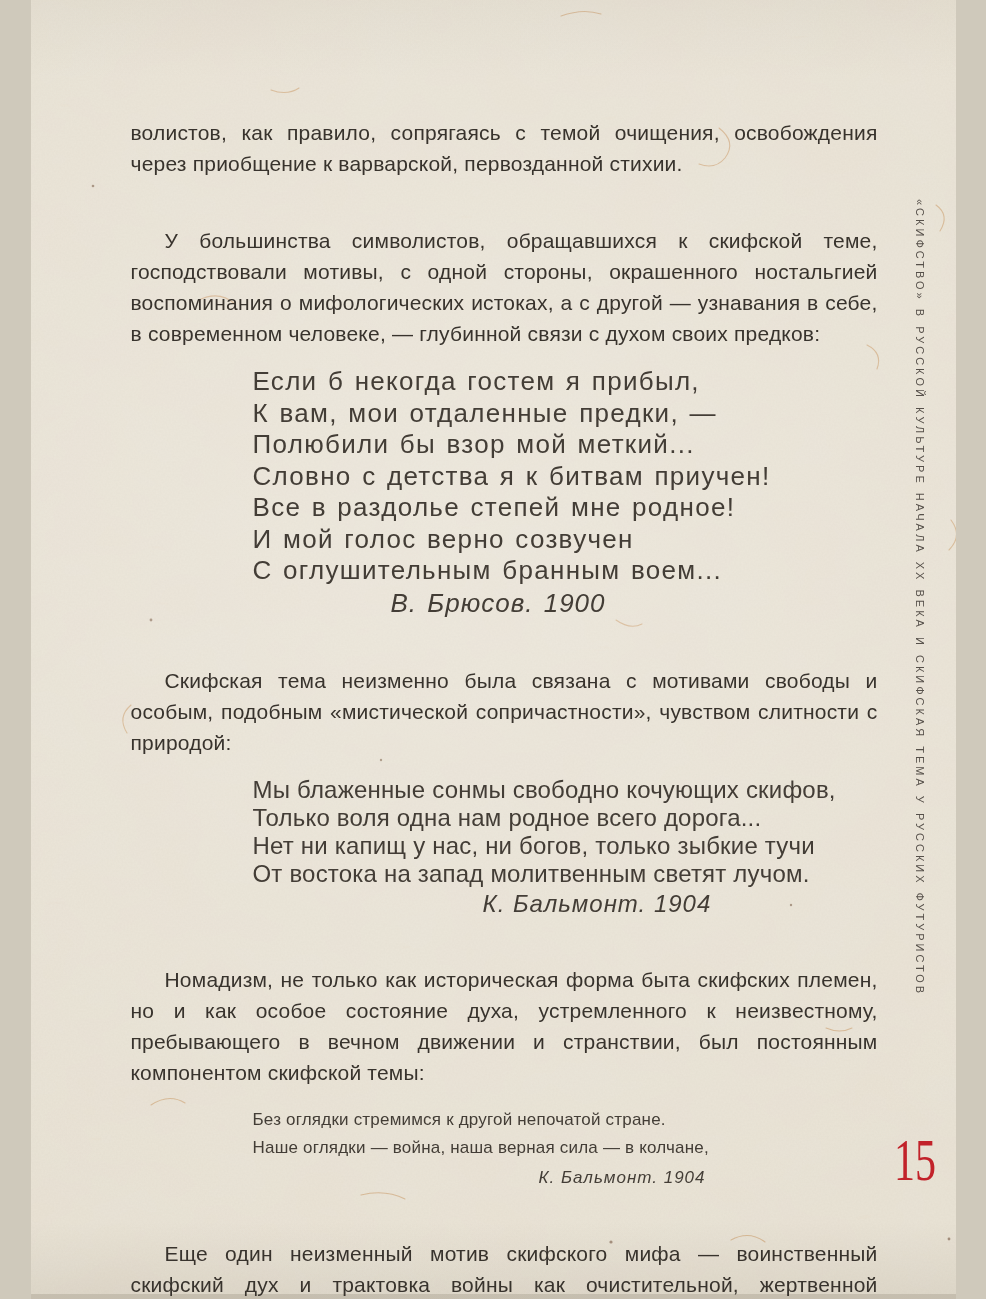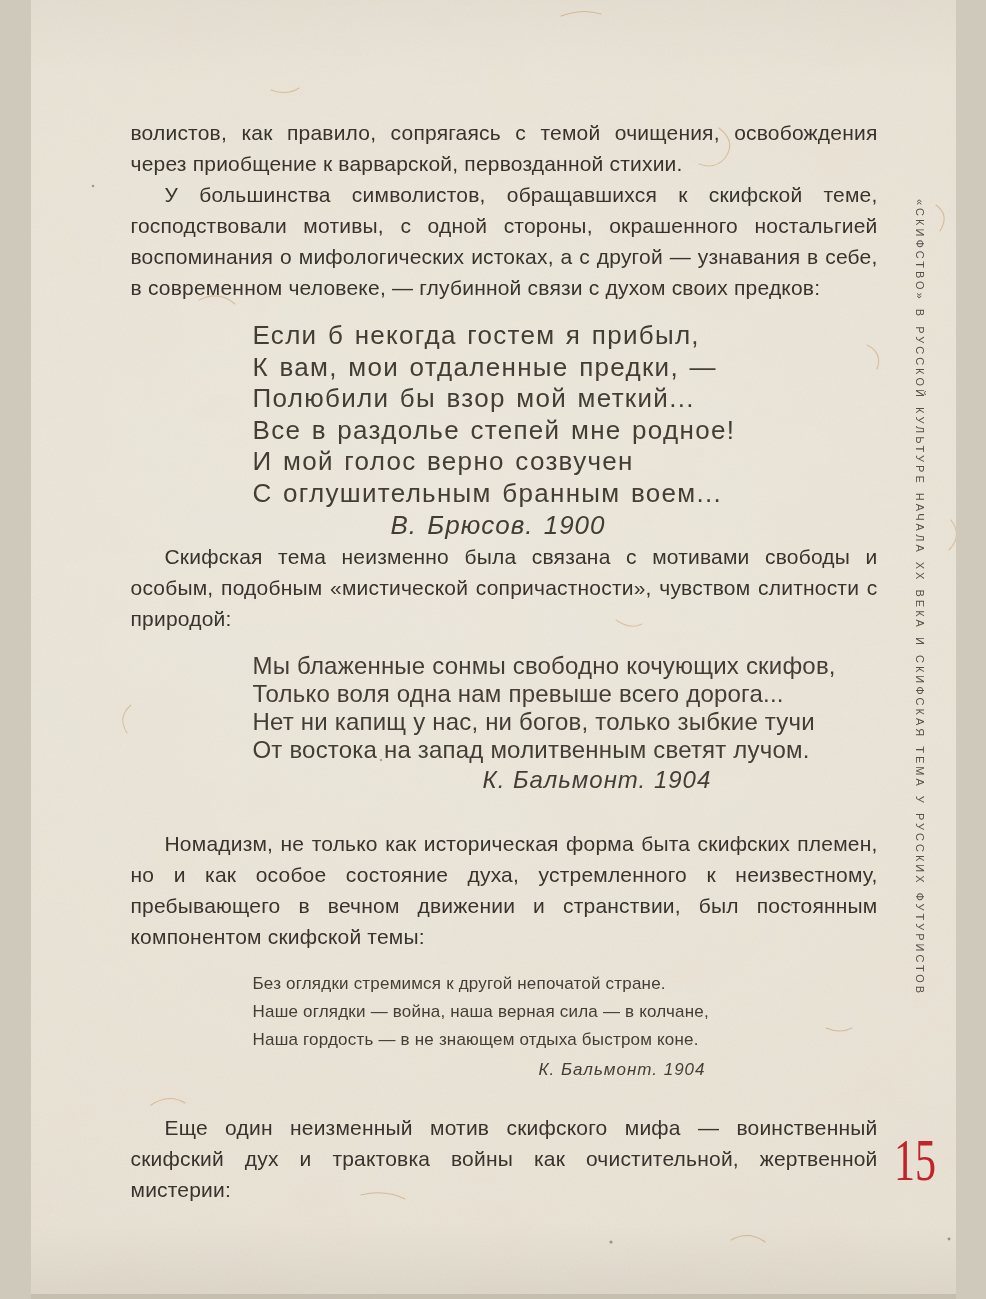--- a/index.html
+++ b/index.html
@@ -24,21 +24,21 @@
     position: absolute; left: 100px; top: 117px; width: 747px; z-index: 2;
   }
   .para {
     margin: 0;
     font-size: 21px;
     line-height: 31px;
     letter-spacing: 0.2px;
     color: #38332d;
     text-align: justify;
   }
-  .para.indent { text-indent: 34px; }
+  .para.indent { text-indent: 34px; margin-top: 46px; }
   .poem { color: #433d36; }
   .poem-line { white-space: nowrap; }
   .poem-1 {
     margin: 17px 0 0 122px;
     font-size: 26px; line-height: 31.5px; letter-spacing: 1.3px; word-spacing: 2px;
   }
   .poem-2 {
     margin: 18px 0 34px 122px;
     font-size: 24px; line-height: 28px; letter-spacing: 0.2px;
   }
@@ -125,42 +125,42 @@
   <div class="column">
 
     <p class="para">волистов, как правило, сопрягаясь с темой очищения, освобождения через приобщение к варварской, первозданной стихии.</p>
 
     <p class="para indent">У большинства символистов, обращавшихся к скифской теме, господствовали мотивы, с одной стороны, окрашенного ностальгией воспоминания о мифологических истоках, а с другой — узнавания в себе, в современном человеке, — глубинной связи с духом своих предков:</p>
 
     <div class="poem poem-1">
       <div class="poem-line">Если б некогда гостем я прибыл,</div>
       <div class="poem-line">К вам, мои отдаленные предки, —</div>
       <div class="poem-line">Полюбили бы взор мой меткий...</div>
+      <div class="poem-line">Словно с детства я к битвам приучен!</div>
       <div class="poem-line">Все в раздолье степей мне родное!</div>
       <div class="poem-line">И мой голос верно созвучен</div>
       <div class="poem-line">С оглушительным бранным воем...</div>
       <div class="attr attr-1">В. Брюсов. 1900</div>
     </div>
 
     <p class="para indent">Скифская тема неизменно была связана с мотивами свободы и особым, подобным «мистической сопричастности», чувством слитности с природой:</p>
 
     <div class="poem poem-2">
       <div class="poem-line">Мы блаженные сонмы свободно кочующих скифов,</div>
-      <div class="poem-line">Только воля одна нам превыше всего дорога...</div>
+      <div class="poem-line">Только воля одна нам родное всего дорога...</div>
       <div class="poem-line">Нет ни капищ у нас, ни богов, только зыбкие тучи</div>
       <div class="poem-line">От востока на запад молитвенным светят лучом.</div>
       <div class="attr attr-2">К. Бальмонт. 1904</div>
     </div>
 
     <p class="para indent">Номадизм, не только как историческая форма быта скифских племен, но и как особое состояние духа, устремленного к неизвестному, пребывающего в вечном движении и странствии, был постоянным компонентом скифской темы:</p>
 
     <div class="poem poem-3">
       <div class="poem-line">Без оглядки стремимся к другой непочатой стране.</div>
       <div class="poem-line">Наше оглядки — война, наша верная сила — в колчане,</div>
-      <div class="poem-line">Наша гордость — в не знающем отдыха быстром коне.</div>
       <div class="attr attr-3">К. Бальмонт. 1904</div>
     </div>
 
     <p class="para indent">Еще один неизменный мотив скифского мифа — воинственный скифский дух и трактовка войны как очистительной, жертвенной мистерии:</p>
 
   </div>
 
   <div class="margin-caption">«СКИФСТВО» В РУССКОЙ КУЛЬТУРЕ НАЧАЛА XX ВЕКА И СКИФСКАЯ ТЕМА У РУССКИХ ФУТУРИСТОВ</div>
 
   <div class="page-number">15</div>

